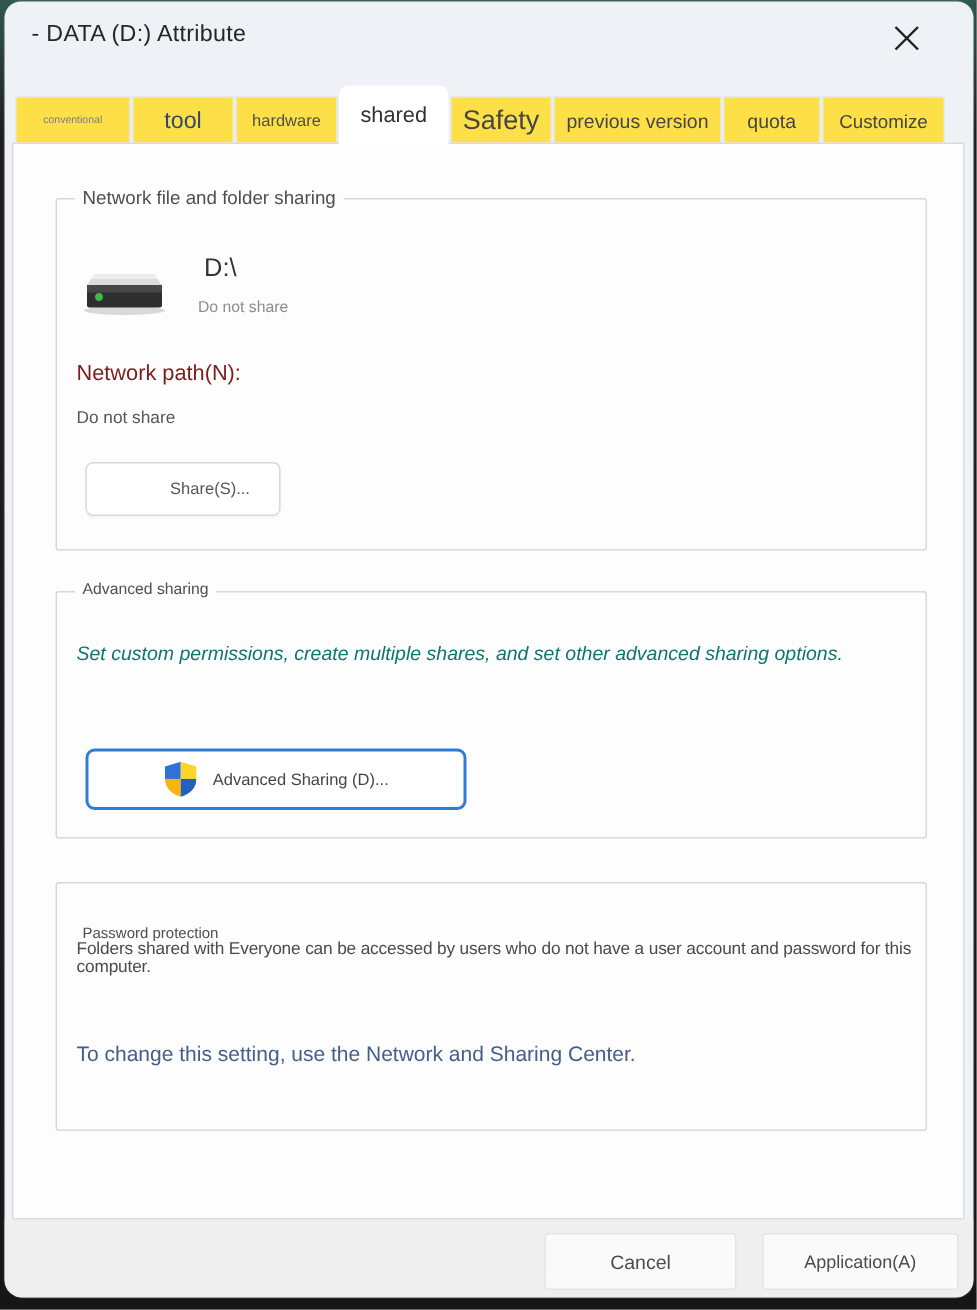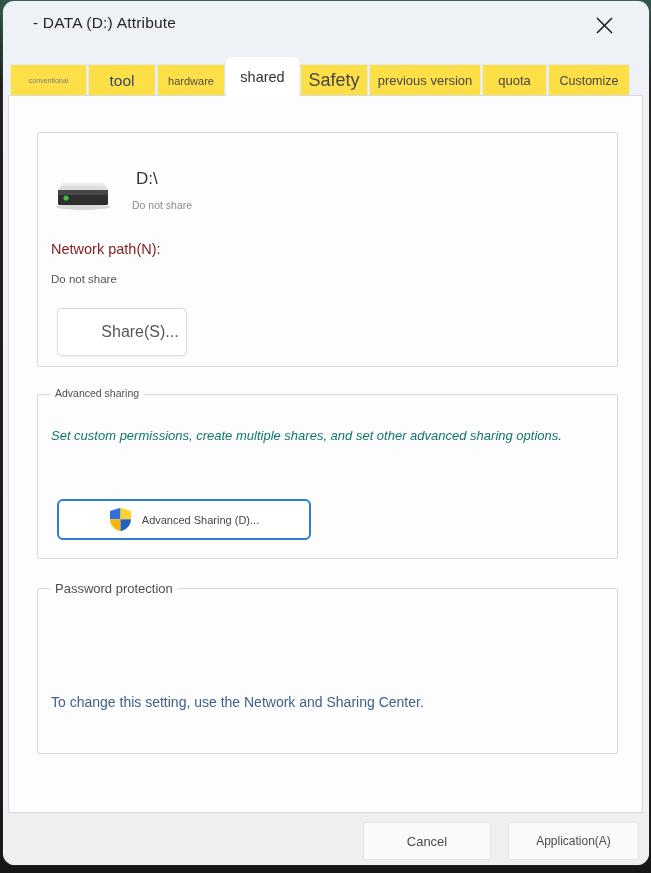--- a/index.html
+++ b/index.html
@@ -14,21 +14,21 @@
   }
   
   #window {
     position:absolute; left:3px; top:1px; width:646px; height:864px;
     background:#eef1f6;
     border-radius:11px 11px 12px 12px;
     overflow:hidden;
     box-shadow:0 0 0 1px rgba(255,255,255,0.06);
   }
   
-  #titlebar { position:absolute; left:0; top:0; right:16px; height:57px;margin-left:12px; }
+  #titlebar { position:absolute; left:0; top:0; right:16px; height:57px; }
   #title {
     position:absolute; left:18px; top:13px;
     font-size:15.5px; color:#262626; letter-spacing:.2px;
   }
   #close-btn {
     position:absolute; right:14px; top:9px; width:30px; height:30px;
     display:flex; align-items:center; justify-content:center; cursor:pointer;
   }
   
   #tabstrip { position:absolute; left:7px; top:57px; height:38px; display:flex; align-items:flex-end; }
@@ -62,31 +62,31 @@
   }
   .legend {
     position:absolute; top:-8px; left:12px;
     background:#fdfdfe; padding:0 5px; color:#4f4f4f; white-space:nowrap;
   }
   #gb-network  { top:36px;  height:235px; }
   #gb-advanced { top:298px; height:165px; }
   #gb-password { top:492px; height:166px; }
   #gb-network  .legend { font-size:12.5px; }
   #gb-advanced .legend { font-size:10.5px; }
-  #gb-password .legend { font-size:13px; }
+  #gb-password .legend { font-size:10px;margin-top:36px; }
   
   #drive-icon { position:absolute; left:17px; top:44px; }
   #drive-name { position:absolute; left:98px; top:36px; font-size:17px; color:#333; }
   #drive-status { position:absolute; left:94px; top:66px; font-size:10.5px; color:#8c8c8c; }
   #netpath-label { position:absolute; left:13px; top:108px; font-size:14.5px; color:#7f1d1d; }
   #netpath-value { position:absolute; left:13px; top:140px; font-size:11.5px; color:#555; }
   #share-btn {
-    position:absolute; left:19px; top:175px; width:130px; height:48px;
+    position:absolute; left:19px; top:175px; width:130px; height:36px;
     background:#fff; border:1px solid #d9d9d9; border-radius:5px;
-    font-size:16px; color:#565656;
+    font-size:11px; color:#565656;
     display:flex; align-items:center; justify-content:center; cursor:pointer;
     box-shadow:0 1px 2px rgba(0,0,0,.04);
     padding-left:36px;
   }
   
   #adv-desc { position:absolute; left:13px; top:33px; font-size:13px; color:#0f766e; width:560px;font-style:italic; }
   #adv-btn {
     position:absolute; left:19px; top:104px; width:254px; height:41px;
     background:#fff; border:2px solid #2e7cd6; border-radius:6px;
     display:flex; align-items:center; justify-content:center; gap:10px;
@@ -147,20 +147,21 @@
       <div class="tab tab-shared">shared</div>
       <div class="tab tab-safety">Safety</div>
       <div class="tab tab-previous">previous version</div>
       <div class="tab tab-quota">quota</div>
       <div class="tab tab-customize">Customize</div>
     </div>
 
     <div id="panel">
 
       <div class="groupbox" id="gb-network">
+        <span class="legend">Network file and folder sharing</span>
 
         <svg id="drive-icon" width="56" height="34" viewBox="0 0 56 34">
           <ellipse cx="28" cy="30" rx="27" ry="3" fill="rgba(0,0,0,0.14)"></ellipse>
           <path d="M8 6 L48 6 L53 13 L3 13 Z" fill="#dcdcdc"></path>
           <path d="M8 6 L48 6 L50 9 L6 9 Z" fill="#ececec"></path>
           <rect x="3" y="13" width="50" height="15" rx="1.5" fill="#2e2e2e"></rect>
           <rect x="3" y="13" width="50" height="5" fill="#474747"></rect>
           <circle cx="11" cy="21" r="2.6" fill="#3dbd45"></circle>
         </svg>
 
@@ -187,20 +188,21 @@
               <rect x="0" y="12.3" width="11.5" height="12.7" fill="#f7b50e"></rect>
               <rect x="11.5" y="12.3" width="11.5" height="12.7" fill="#2460c0"></rect>
             </g>
           </svg>
           <span id="adv-btn-label">Advanced Sharing (D)...</span>
         </div>
       </div>
 
       <div class="groupbox" id="gb-password">
         <span class="legend">Password protection</span>
+        <div id="pwd-desc">Folders shared with Everyone can be accessed by users who do not have a user account and password for this computer.</div>
         <div id="pwd-link">To change this setting, use the Network and Sharing Center.</div>
       </div>
 
     </div>
 
     <div id="footer">
       <div class="f-btn" id="btn-cancel">Cancel</div>
       <div class="f-btn" id="btn-apply">Application(A)</div>
     </div>
 

